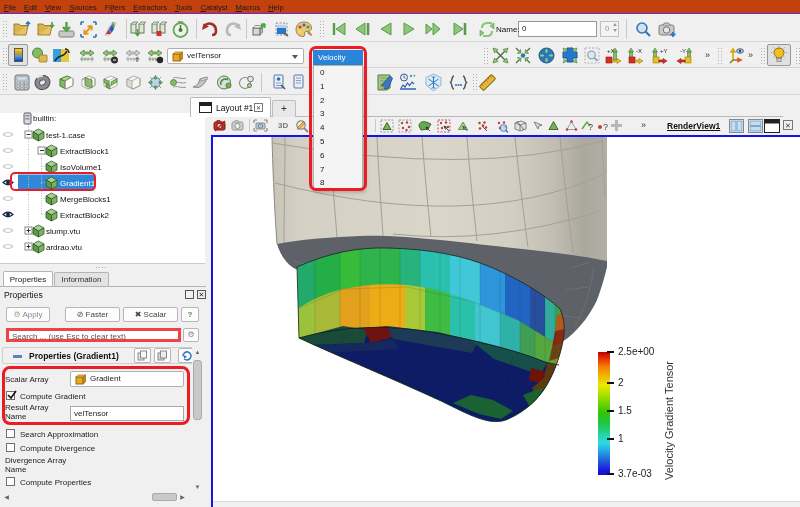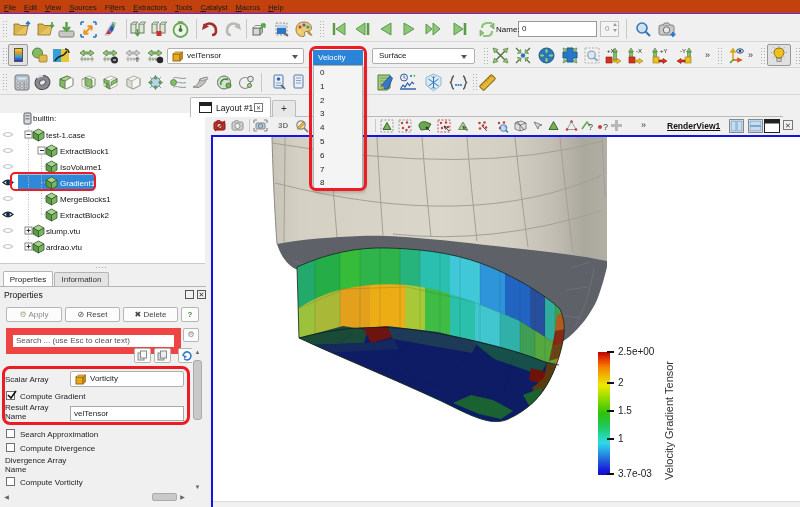--- a/index.html
+++ b/index.html
@@ -200,21 +200,20 @@
   <div class="combo" style="left:167px;top:5px;width:137px">
     <svg class="abs" style="left:4px;top:2px" width="12" height="11" viewBox="0 0 12 11">
         <rect x="1" y="3" width="7" height="7" fill="#e8a820" stroke="#9a6a10"></rect>
         <path d="M1 3 l2.5 -2 h7 l-2.5 2 Z" fill="#f0c050" stroke="#9a6a10" stroke-width="0.7"></path>
         <path d="M8 10 l2.5 -2 v-7 L8 3 Z" fill="#c88a18" stroke="#9a6a10" stroke-width="0.7"></path>
       </svg>
     <span style="margin-left:19px">velTensor</span>
     <div class="carrow"></div>
   </div>
 
-  <div class="combo" style="left:372px;top:5px;width:103px"><span style="margin-left:6px">Surface</span><div class="carrow" style="right:7px"></div></div>
   <div class="grip" style="left:483px;top:4px;height:17px"></div>
 
   <svg class="ico" style="left:492px;top:4px" width="17" height="17" viewBox="0 0 17 17">
       <path d="M3 3 L14 14 M14 3 L3 14" stroke="#4e6e3e" stroke-width="1.4"></path>
       <path d="M1 1 l5 1.5 L2.5 6 Z M16 1 l-1.5 5 L11 2.5 Z M1 16 l1.5 -5 L6 14.5 Z M16 16 l-5 -1.5 L14.5 11 Z" fill="#98c878" stroke="#4e7f3e" stroke-width="0.7"></path>
     </svg>
 
   <svg class="ico" style="left:515px;top:4px" width="16" height="17" viewBox="0 0 16 17">
       <circle cx="8" cy="8.5" r="2.2" fill="#2878b8"></circle>
       <path d="M1 1 l3 3 M15 1 l-3 3 M1 16 l3 -3 M15 16 l-3 -3" stroke="#4e6e3e" stroke-width="1.2"></path>
@@ -526,61 +525,65 @@
   <div class="abs" style="left:95px;top:1px;width:12px;height:2px;background-image:radial-gradient(circle,#a9a9a9 0.8px,transparent 1px);background-size:3px 3px"></div>
 
   <div class="abs" style="left:3px;top:6px;width:50px;height:15px;background:#fff;border:1px solid #b4b4b4;border-bottom:none;border-radius:2px 2px 0 0;font-size:8px;text-align:center;line-height:15px">Properties</div>
   <div class="abs" style="left:54px;top:7px;width:55px;height:14px;background:#e3e3e3;border:1px solid #b4b4b4;border-bottom:none;border-radius:2px 2px 0 0;font-size:8px;text-align:center;line-height:14px;color:#333">Information</div>
   <div class="abs" style="left:0;top:21px;width:206px;height:1px;background:#b4b4b4"></div>
 
   <div class="abs" style="left:4px;top:25px;font-size:8.5px;color:#111">Properties</div>
   <div class="abs" style="left:185px;top:25px;width:9px;height:9px;border:1px solid #555"></div>
   <div class="abs" style="left:197px;top:25px;width:9px;height:9px;border:1px solid #555;font-size:7px;line-height:7px;text-align:center;color:#333">✕</div>
 
-  <div class="btn" style="left:6px;top:42px;width:56px;height:15px;line-height:13px"><span style="color:#9ab07e">⚙</span> Apply</div>
-  <div class="btn" style="left:65px;top:42px;width:55px;height:15px;line-height:13px;color:#444">⊘ Reset</div>
-  <div class="btn" style="left:123px;top:42px;width:55px;height:15px;line-height:13px;color:#444">✖ Delete</div>
+  <div class="btn" style="left:6px;top:42px;width:44px;height:15px;line-height:13px"><span style="color:#9ab07e">⚙</span> Apply</div>
+  <div class="btn" style="left:65px;top:42px;width:55px;height:15px;line-height:13px;color:#444">⊘ Faster</div>
+  <div class="btn" style="left:123px;top:42px;width:55px;height:15px;line-height:13px;color:#444">✖ Scalar</div>
   <div class="btn" style="left:181px;top:42px;width:18px;height:15px;line-height:13px;color:#4a8a3a;font-weight:bold">?</div>
 
-  <div class="abs" style="left:6px;top:63px;width:175px;height:26px;background:#fff;border:7px solid #ef4444;font-size:8px;line-height:12px;color:#555;padding-left:3px">Search ... (use Esc to clear text)</div>
+  <div class="abs" style="left:6px;top:63px;width:175px;height:14px;background:#fff;border:3px solid #ef4444;font-size:8px;line-height:12px;color:#555;padding-left:3px">Search ... (use Esc to clear text)</div>
   <div class="btn" style="left:183px;top:63px;width:16px;height:14px;line-height:12px;color:#888">⚙</div>
 
+  <div class="abs" style="left:2px;top:82px;width:192px;height:17px;background:#f0f0f0;border:1px solid #cfcfcf;border-radius:2px">
+    <div class="abs" style="left:10px;top:7px;width:9px;height:3px;background:#5a87b8"></div>
+    <div class="abs" style="left:26px;top:3px;font-size:8.5px;font-weight:bold;color:#111">Properties (Gradient1)</div>
+  </div>
   <div class="btn" style="left:134px;top:83px;width:17px;height:15px"><svg width="11" height="11" viewBox="0 0 11 11" style="margin-top:1px">
         <rect x="1" y="3" width="6" height="7" fill="#e8e8e8" stroke="#888"></rect>
         <rect x="3.5" y="1" width="6" height="7" fill="#f8f8f8" stroke="#888"></rect>
       </svg></div>
   <div class="btn" style="left:154px;top:83px;width:17px;height:15px"><svg width="11" height="11" viewBox="0 0 11 11" style="margin-top:1px">
         <rect x="1" y="3" width="6" height="7" fill="#d8d8d8" stroke="#888"></rect>
         <rect x="3.5" y="1" width="6" height="7" fill="#ececec" stroke="#888"></rect>
       </svg></div>
   <div class="btn" style="left:178px;top:83px;width:17px;height:15px"><svg width="12" height="12" viewBox="0 0 12 12" style="margin-top:1px">
         <path d="M2 6 a4 4 0 1 1 1.2 2.8" fill="none" stroke="#3878c8" stroke-width="1.6"></path>
         <path d="M2.2 5 l1 3.5 l3 -2 Z" fill="#3878c8"></path>
       </svg></div>
 
   <div class="lbl" style="left:5px;top:110px">Scalar Array</div>
   <div class="combo" style="left:70px;top:106px;width:114px;height:16px"><svg class="abs" style="left:4px;top:2px" width="12" height="11" viewBox="0 0 12 11">
         <rect x="1" y="3" width="7" height="7" fill="#e8a820" stroke="#9a6a10"></rect>
         <path d="M1 3 l2.5 -2 h7 l-2.5 2 Z" fill="#f0c050" stroke="#9a6a10" stroke-width="0.7"></path>
         <path d="M8 10 l2.5 -2 v-7 L8 3 Z" fill="#c88a18" stroke="#9a6a10" stroke-width="0.7"></path>
-      </svg><span style="margin-left:19px">Vorticity</span></div>
+      </svg><span style="margin-left:19px">Gradient</span></div>
   <div class="cb" style="left:6px;top:126px"></div>
   <svg class="abs" style="left:6px;top:124px" width="12" height="12" viewBox="0 0 12 12">
       <path d="M2 6 L5 9 L10 2" stroke="#111" stroke-width="1.6" fill="none"></path>
     </svg>
   <div class="lbl" style="left:20px;top:127px">Compute Gradient</div>
   <div class="lbl" style="left:5px;top:138px">Result Array<br>Name</div>
   <div class="abs" style="left:70px;top:141px;width:114px;height:15px;background:#fff;border:1px solid #a8a8a8;font-size:8px;line-height:13px;padding-left:3px">velTensor</div>
   <div class="cb" style="left:6px;top:164px"></div>
   <div class="lbl" style="left:20px;top:165px">Search Approximation</div>
   <div class="cb" style="left:6px;top:178px"></div>
   <div class="lbl" style="left:20px;top:179px">Compute Divergence</div>
   <div class="lbl" style="left:5px;top:191px">Divergence Array<br>Name</div>
   <div class="cb" style="left:6px;top:212px"></div>
-  <div class="lbl" style="left:20px;top:213px">Compute Vorticity</div>
+  <div class="lbl" style="left:20px;top:213px">Compute Properties</div>
 
   <div class="abs" style="left:192px;top:82px;width:11px;height:145px;background:#f0f0f0">
     <div class="abs" style="left:1px;top:0;width:9px;height:10px;color:#666;font-size:6px;text-align:center;line-height:10px">▲</div>
     <div class="abs" style="left:1px;top:135px;width:9px;height:10px;color:#666;font-size:6px;text-align:center;line-height:10px">▼</div>
     <div class="abs" style="left:1px;top:13px;width:9px;height:60px;background:#c9c9c9;border:1px solid #aaa;border-radius:3px"></div>
   </div>
 
   <div class="abs" style="left:0;top:227px;width:190px;height:11px;background:#f0f0f0">
     <div class="abs" style="left:2px;top:1px;width:9px;height:9px;color:#666;font-size:6px;text-align:center;line-height:9px">◀</div>
     <div class="abs" style="left:178px;top:1px;width:9px;height:9px;color:#666;font-size:6px;text-align:center;line-height:9px">▶</div>

